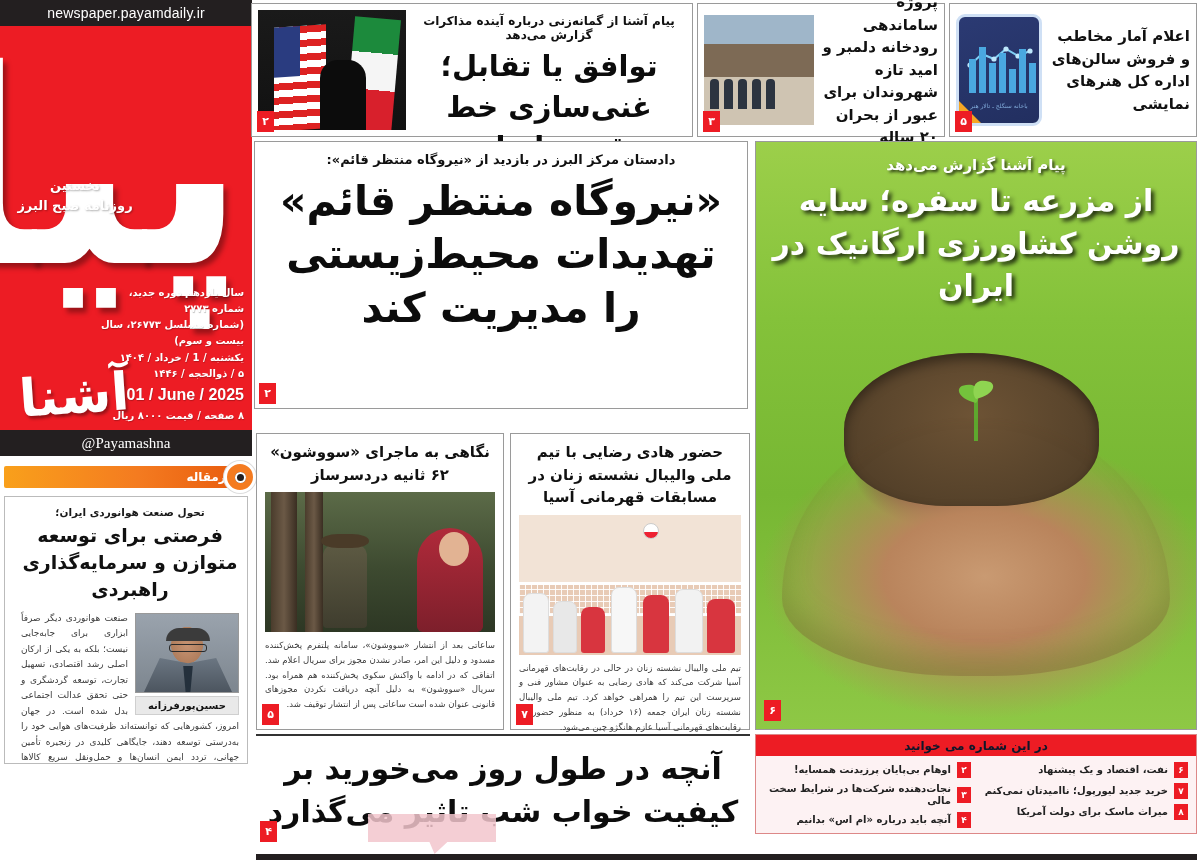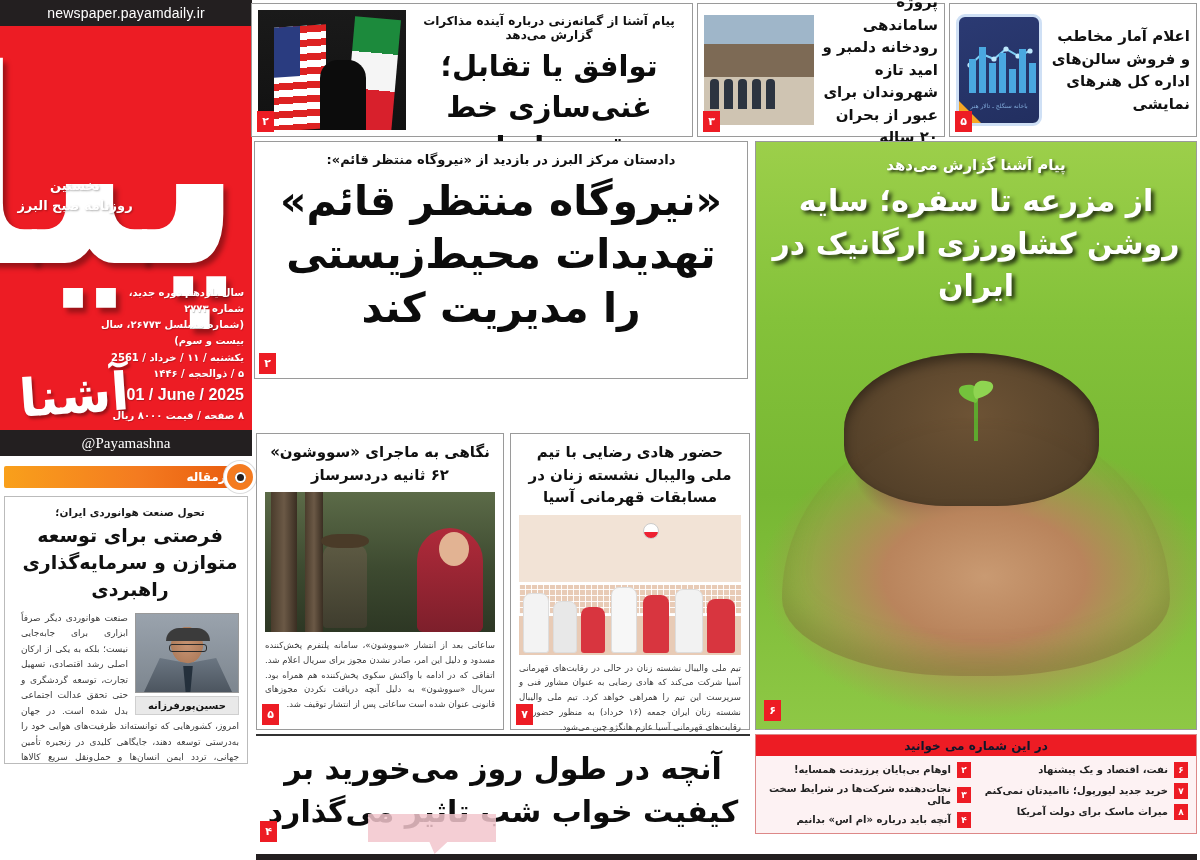--- a/index.html
+++ b/index.html
@@ -174,21 +174,21 @@
     background:linear-gradient(#1c8a3c 0 30%,#f5f5f5 30% 62%,#d8202c 62% 100%);
     transform:rotate(5deg);
   }
   .photo.flags .man {
     position:absolute; right:40px; bottom:0; width:46px; height:70px;
     background:#0c0c0c; border-radius:18px 18px 0 0;
   }
 
   
   .lead {
-    position:absolute; left:254px; top:141px; width:494px; height:238px;
+    position:absolute; left:254px; top:141px; width:494px; height:268px;
     border:1px solid #9a9a9a; background:#fff; padding:10px 12px;
   }
   .lead .kicker { font-size:13px; font-weight:bold; text-align:center;
     color:#111; margin-bottom:8px; }
   .lead .big {
     font-size:41px; font-weight:bold; line-height:1.3; color:#0c0c0c;
     text-align:center; letter-spacing:-1px;
   }
 
   
@@ -313,21 +313,21 @@
     <div class="red-block">
       <div class="logo-glyph">پیام</div>
       <div class="logo-tagline">
         <div>نخستین</div>
         <div>روزنامه صبح البرز</div>
       </div>
       <div class="logo-ashna">آشنا</div>
       <div class="issue-meta">
         <div>سال یازدهم دوره جدید، شماره ۲۷۷۳</div>
         <div>(شماره مسلسل ۲۶۷۷۳، سال بیست و سوم)</div>
-        <div>یکشنبه / ۱۱ / خرداد / 2561</div>
+        <div>یکشنبه / 1 / خرداد / ۱۴۰۴</div>
         <div>۵ / ذوالحجه / ۱۴۴۶</div>
         <div class="lat">01 / June / 2025</div>
         <div>۸ صفحه / قیمت ۸۰۰۰ ریال</div>
       </div>
     </div>
 
     <div class="handle-bar">
       <span>@Payamashna</span>
     </div>
 

